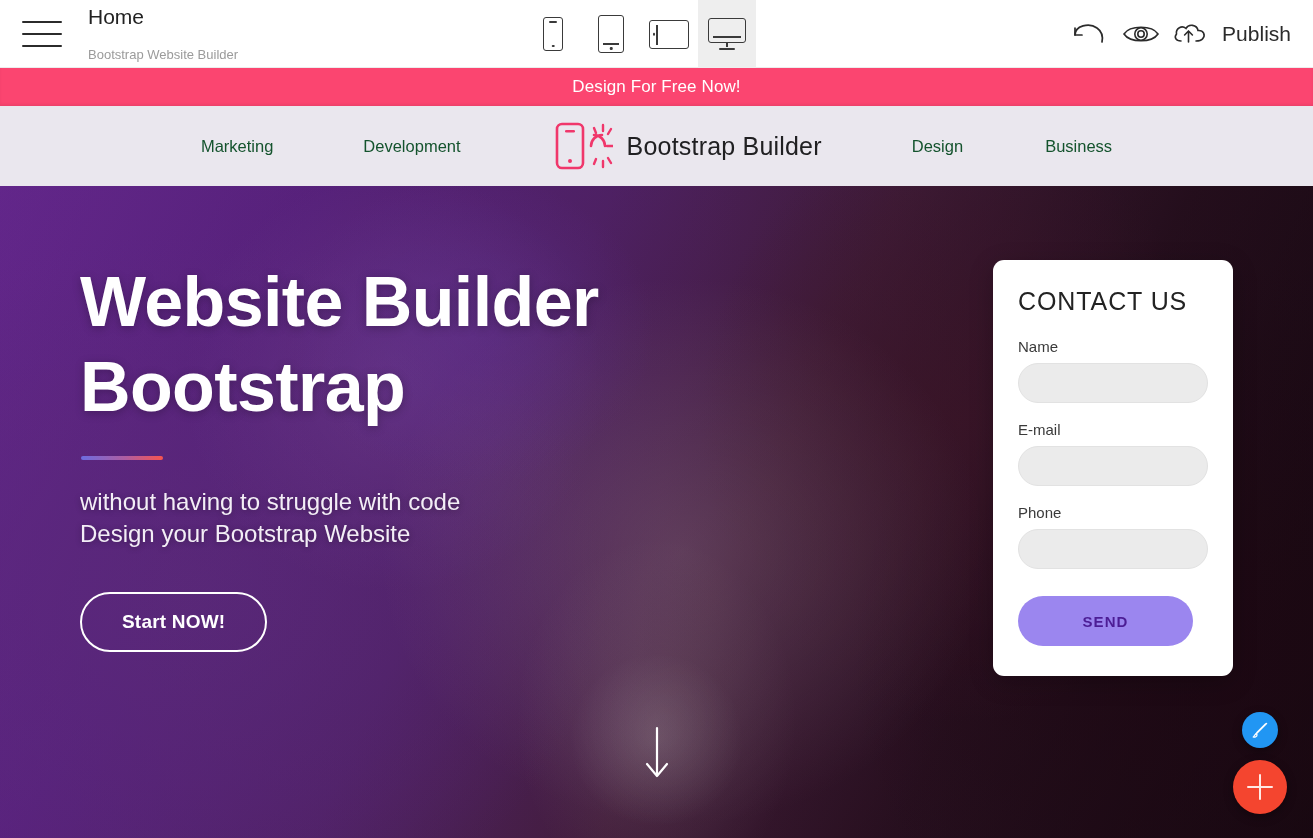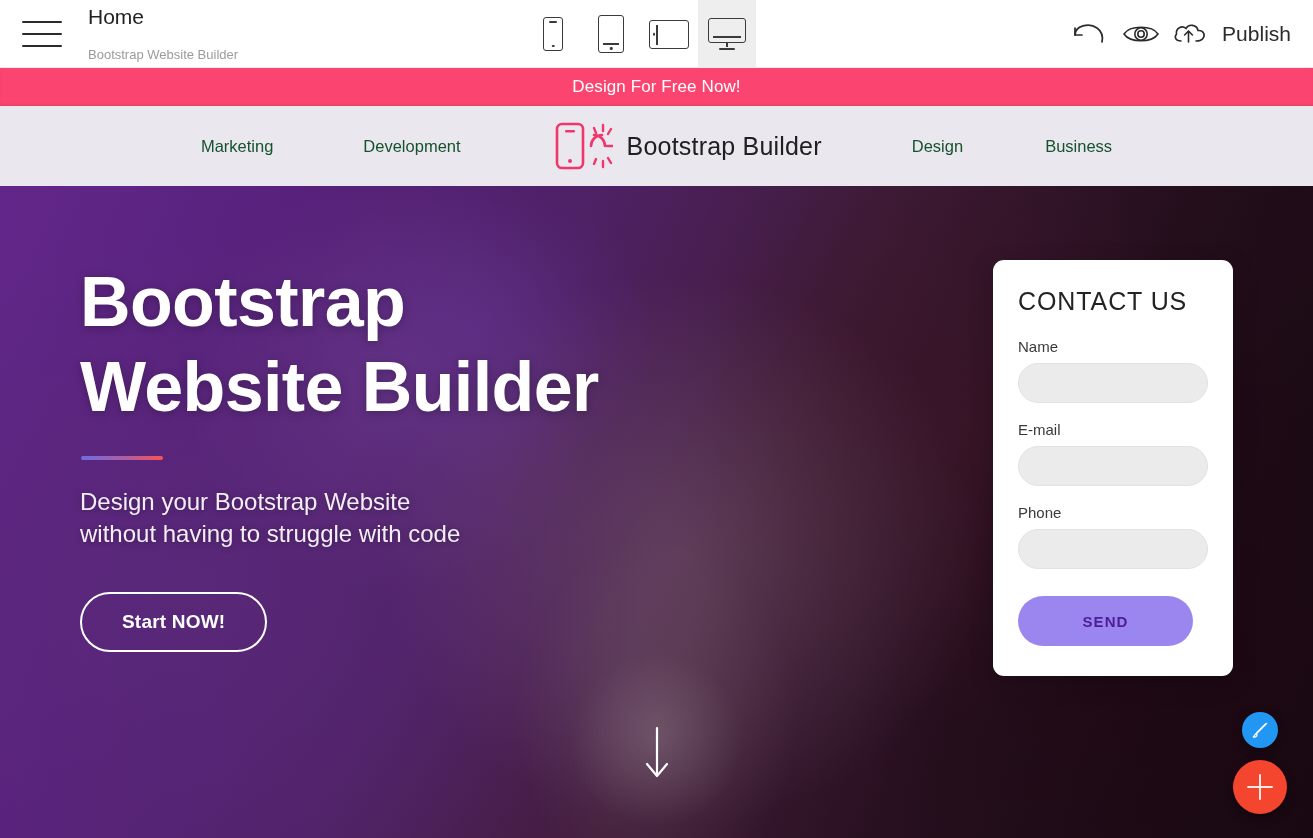--- a/index.html
+++ b/index.html
@@ -483,27 +483,27 @@
 
   </div>
 </div>
 
 <div class="hero">
   <div class="hero-photo"></div>
   <div class="hero-overlay"></div>
 
   <div class="hero-content">
     <div class="hero-title">
+      <div>Website Builder</div>
       <div>Bootstrap</div>
-      <div>Website Builder</div>
     </div>
     <div class="hero-divider"></div>
     <div class="hero-sub">
+      <div>without having to struggle with code</div>
       <div>Design your Bootstrap Website</div>
-      <div>without having to struggle with code</div>
     </div>
     <div class="hero-cta">Start NOW!</div>
   </div>
 
   <div class="scroll-arrow">
     <svg width="30" height="56" viewBox="0 0 30 56">
       <line x1="15" y1="2" x2="15" y2="48" stroke="#ffffff" stroke-width="2.2" stroke-linecap="round"></line>
       <path d="M5 38 L15 50 L25 38" fill="none" stroke="#ffffff" stroke-width="2.2" stroke-linecap="round" stroke-linejoin="round"></path>
     </svg>
   </div>

